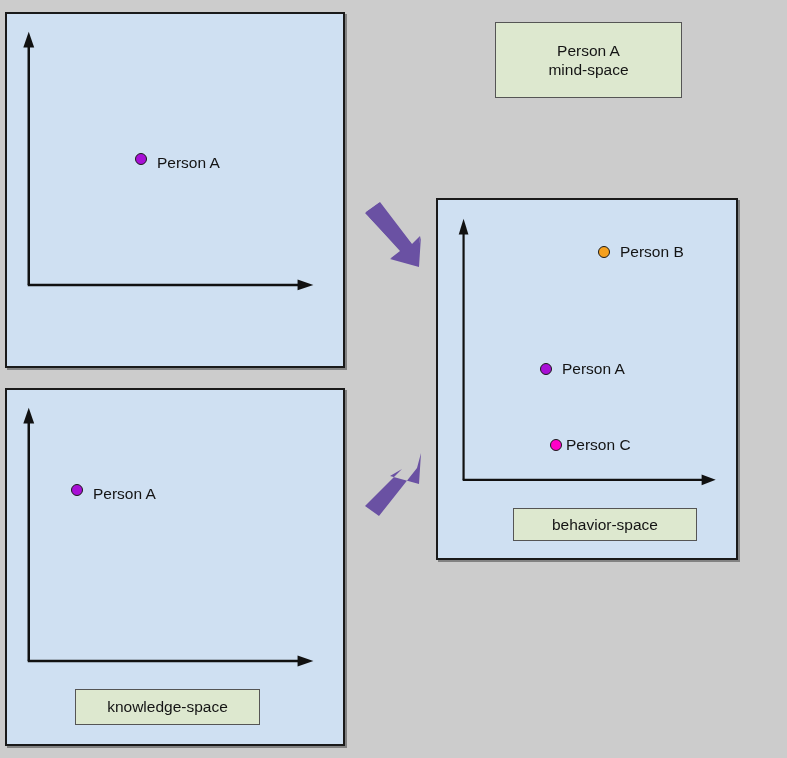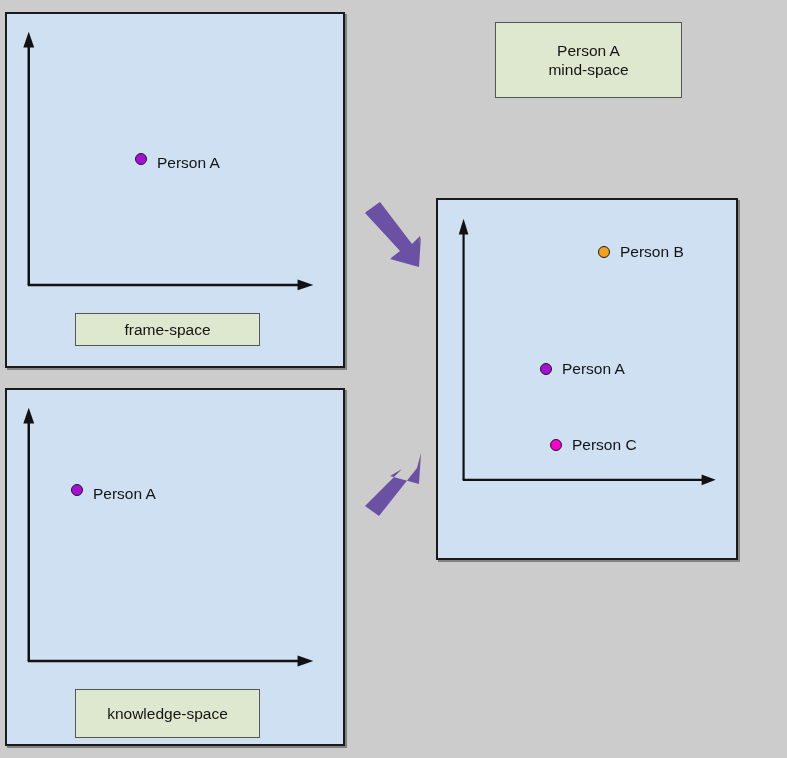--- a/index.html
+++ b/index.html
@@ -66,21 +66,21 @@
     box-sizing: border-box;
     display: flex;
     align-items: center;
     justify-content: center;
     font-size: 15.5px;
     color: #141414;
     text-align: center;
     line-height: 1.25;
   }
   #caption-frame     { left: 75px;  top: 313px; width: 185px; height: 33px; }
-  #caption-knowledge { left: 75px;  top: 689px; width: 185px; height: 49px; }
+  #caption-knowledge { left: 75px;  top: 689px; width: 185px; height: 36px; }
   #caption-behavior  { left: 513px; top: 508px; width: 184px; height: 33px; }
   #caption-mindspace {
     left: 495px; top: 22px; width: 187px; height: 76px;
     flex-direction: column;
   }
 
   
   .arrow-svg {
     position: absolute;
     pointer-events: none;
@@ -100,21 +100,20 @@
       <polygon points="22,18 16.5,34 27.5,34" fill="#111111"></polygon>
 
       <line x1="21" y1="274" x2="295" y2="274" stroke="#111111" stroke-width="2.5"></line>
       <polygon points="310,274 294,268.5 294,279.5" fill="#111111"></polygon>
     </svg>
 
     <span class="point" style="left:128px; top:139px; background:#a80fd6;"></span>
     <span class="point-label" style="left:150px; top:141px;">Person A</span>
   </div>
 
-  <div class="caption-box" id="caption-frame">frame-space</div>
 
   <div class="panel" id="panel-knowledge">
     <svg class="axes" viewBox="0 0 340 358" preserveAspectRatio="none">
       <line x1="22" y1="274" x2="22" y2="32" stroke="#111111" stroke-width="2.5"></line>
       <polygon points="22,18 16.5,34 27.5,34" fill="#111111"></polygon>
       <line x1="21" y1="274" x2="295" y2="274" stroke="#111111" stroke-width="2.5"></line>
       <polygon points="310,274 294,268.5 294,279.5" fill="#111111"></polygon>
     </svg>
 
     <span class="point" style="left:64px; top:94px; background:#a80fd6;"></span>
@@ -131,23 +130,24 @@
       <polygon points="315,283 299,277.5 299,288.5" fill="#111111"></polygon>
     </svg>
 
     <span class="point" style="left:160px; top:46px; background:#f5a01e;"></span>
     <span class="point-label" style="left:182px; top:44px;">Person B</span>
 
     <span class="point" style="left:102px; top:163px; background:#a80fd6;"></span>
     <span class="point-label" style="left:124px; top:161px;">Person A</span>
 
     <span class="point" style="left:112px; top:239px; background:#ff00c8;"></span>
-    <span class="point-label" style="left:134px; top:237px;">Person C</span>
+    <span class="point-label" style="left:128px; top:237px;">Person C</span>
   </div>
 
+  <div class="caption-box" id="caption-behavior">behavior-space</div>
 
   <div class="caption-box" id="caption-mindspace">
     <span>Person A</span>
     <span>mind-space</span>
   </div>
 
   <svg class="arrow-svg" id="arrow-frame-to-behavior" viewBox="0 0 70 80">
     <polygon points="6,12 20,2 52,44 60,36 58,66 31,58 40,51 10,18" fill="#6a51a3"></polygon>
     <path d="M5,13 L19,3 L57,51 L61,36 L59,67 L30,59 L42,52 Z" fill="#6a51a3" stroke="none"></path>
   </svg>

